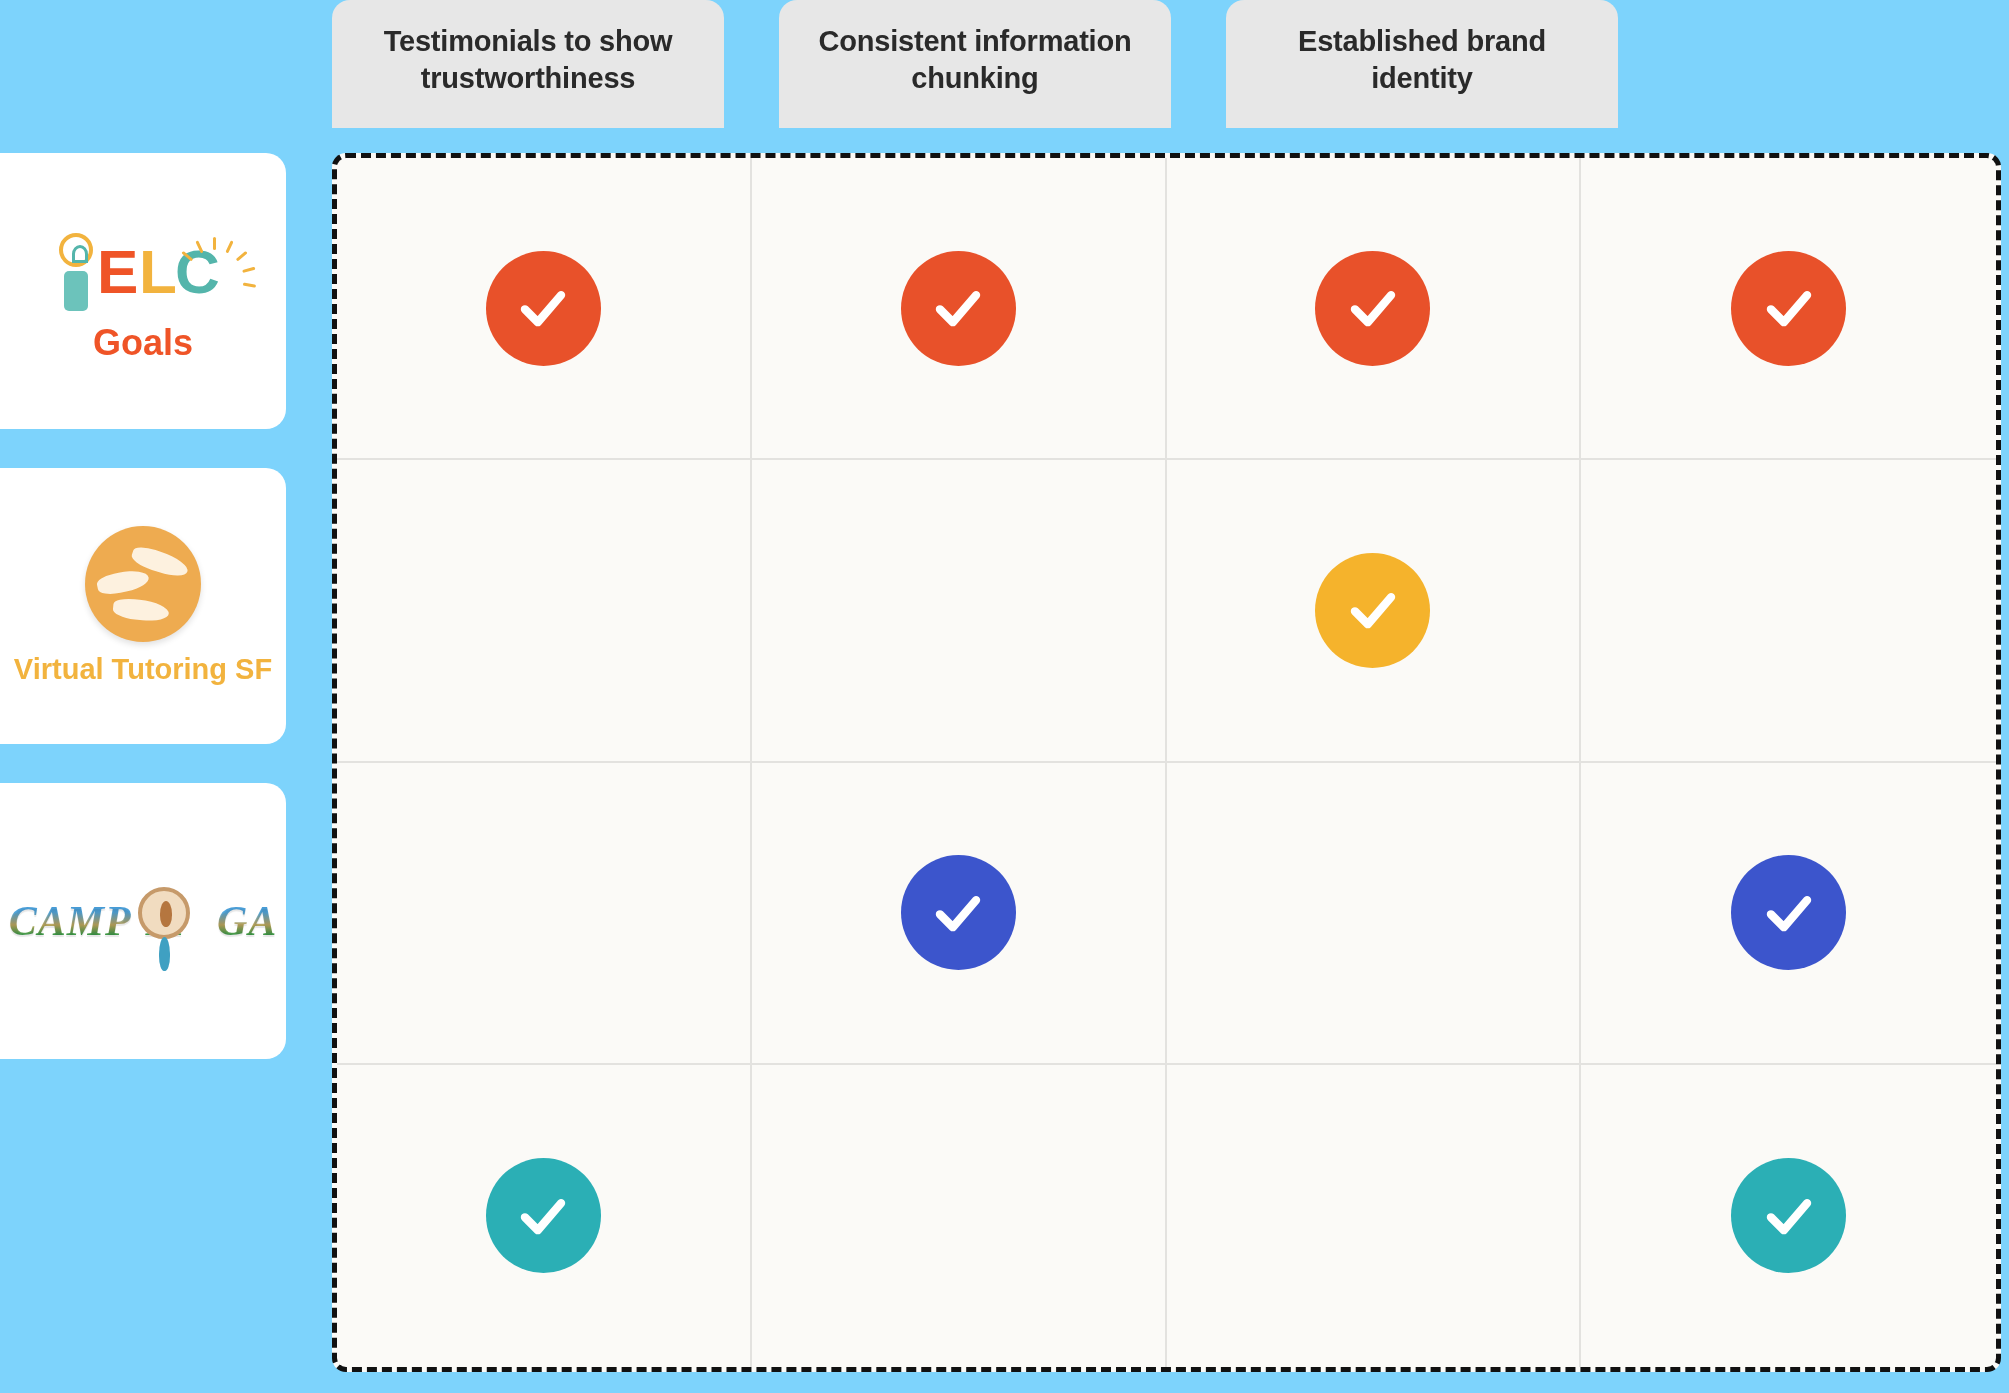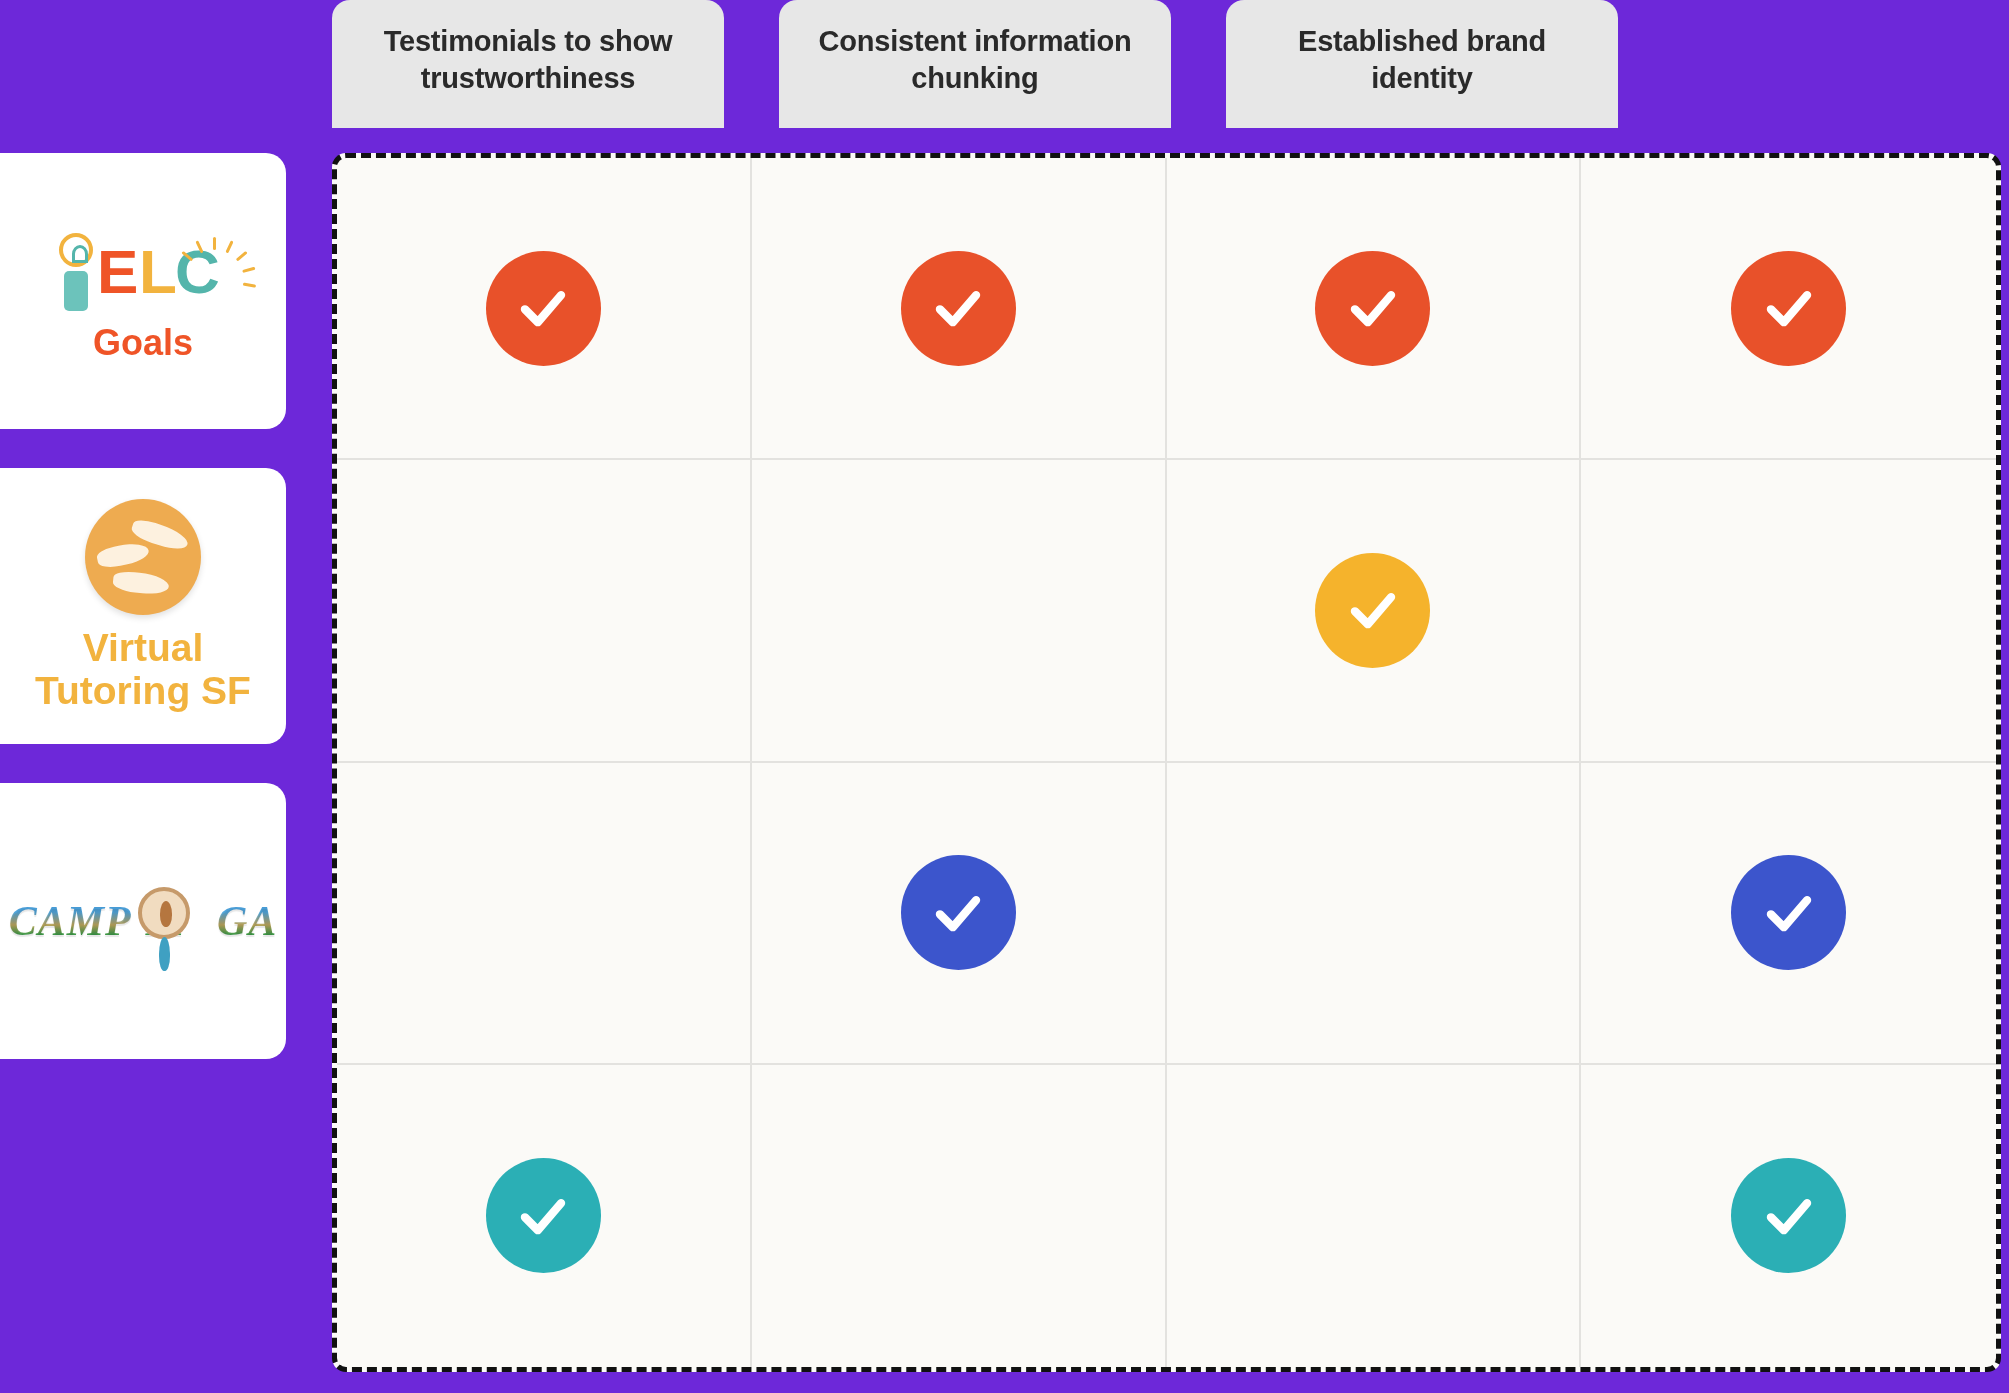--- a/index.html
+++ b/index.html
@@ -6,21 +6,21 @@
     margin: 0;
     padding: 0;
     background: #4a666f;
   }
   * { box-sizing: border-box; }
 
   .board {
     position: relative;
     width: 2009px;
     height: 1393px;
-    background: #6d28d9;
+    background: #7dd3fc;
     font-family: "Liberation Sans", sans-serif;
     overflow: hidden;
   }
 
   
   .col-headers {
     position: absolute;
     left: 332px;
     top: 0px;
     width: 1677px;
@@ -82,21 +82,21 @@
     width: 100%;
   }
   .row-label {
     margin-top: 12px;
     font-size: 32px;
     font-weight: bold;
     text-align: center;
     line-height: 1.1;
   }
   .row-label.goals { color: #ef5427; font-size: 36px; }
-  .row-label.vtsf  { color: #f2b33e; font-size: 39px; }
+  .row-label.vtsf  { color: #f2b33e; font-size: 29px; }
 
   
   .ielc {
     position: relative;
     width: 180px;
     height: 92px;
   }
   .ielc .dot {
     position: absolute; left: 6px; top: 14px;
     width: 34px; height: 34px;

